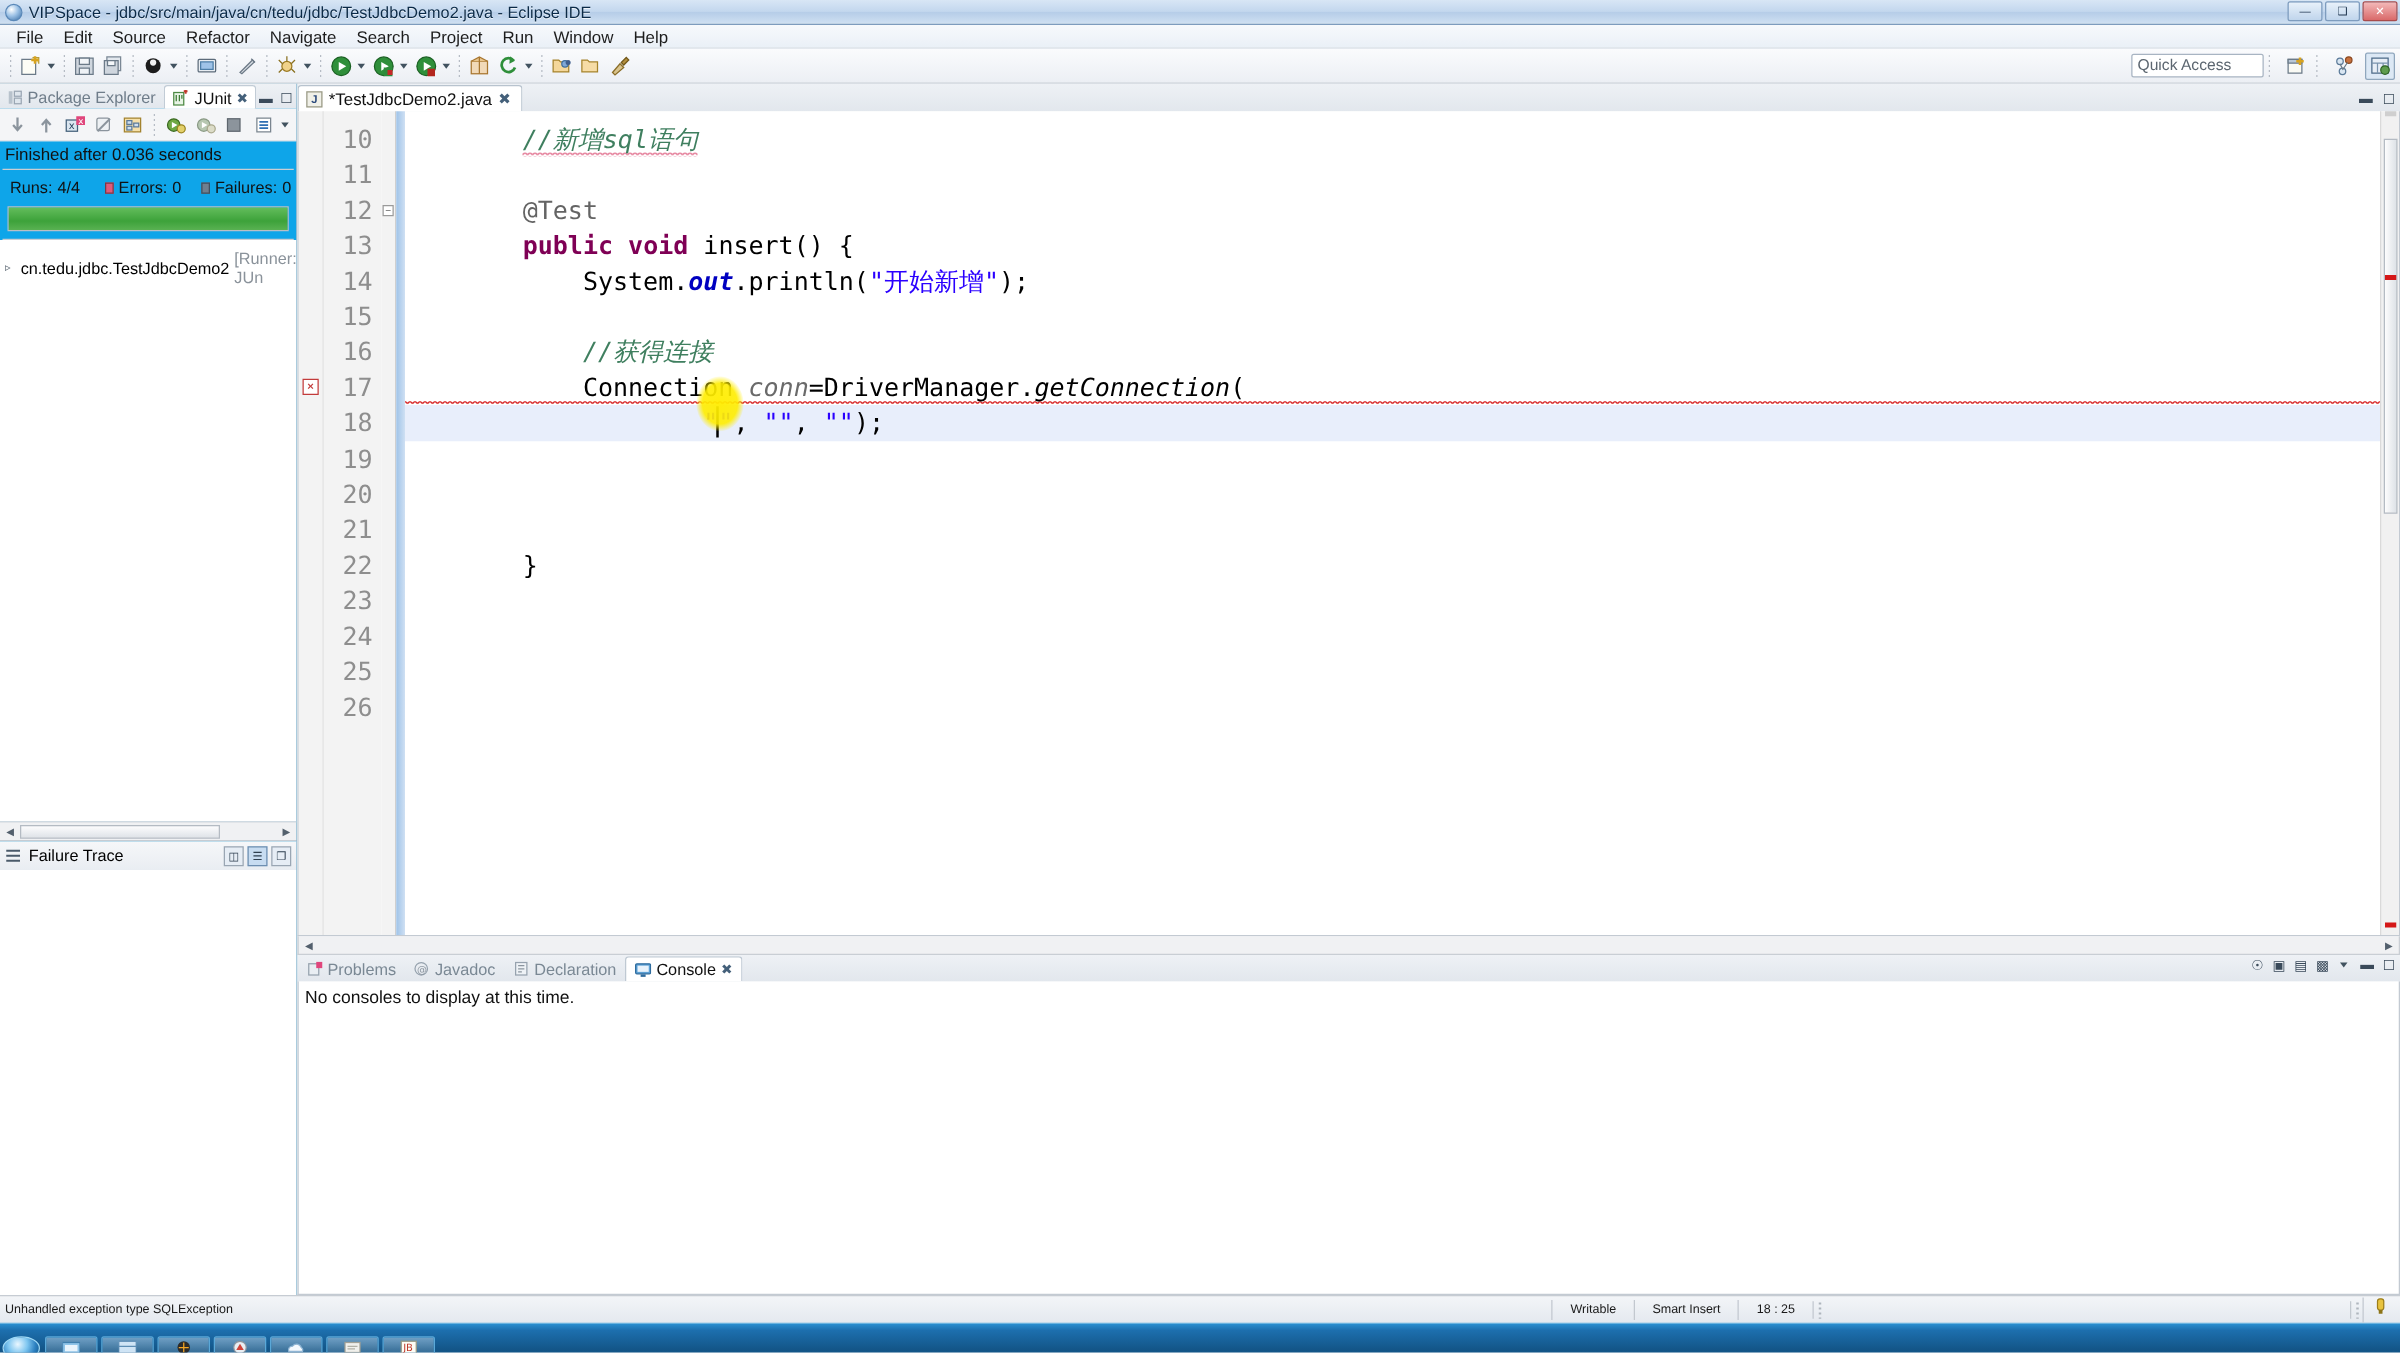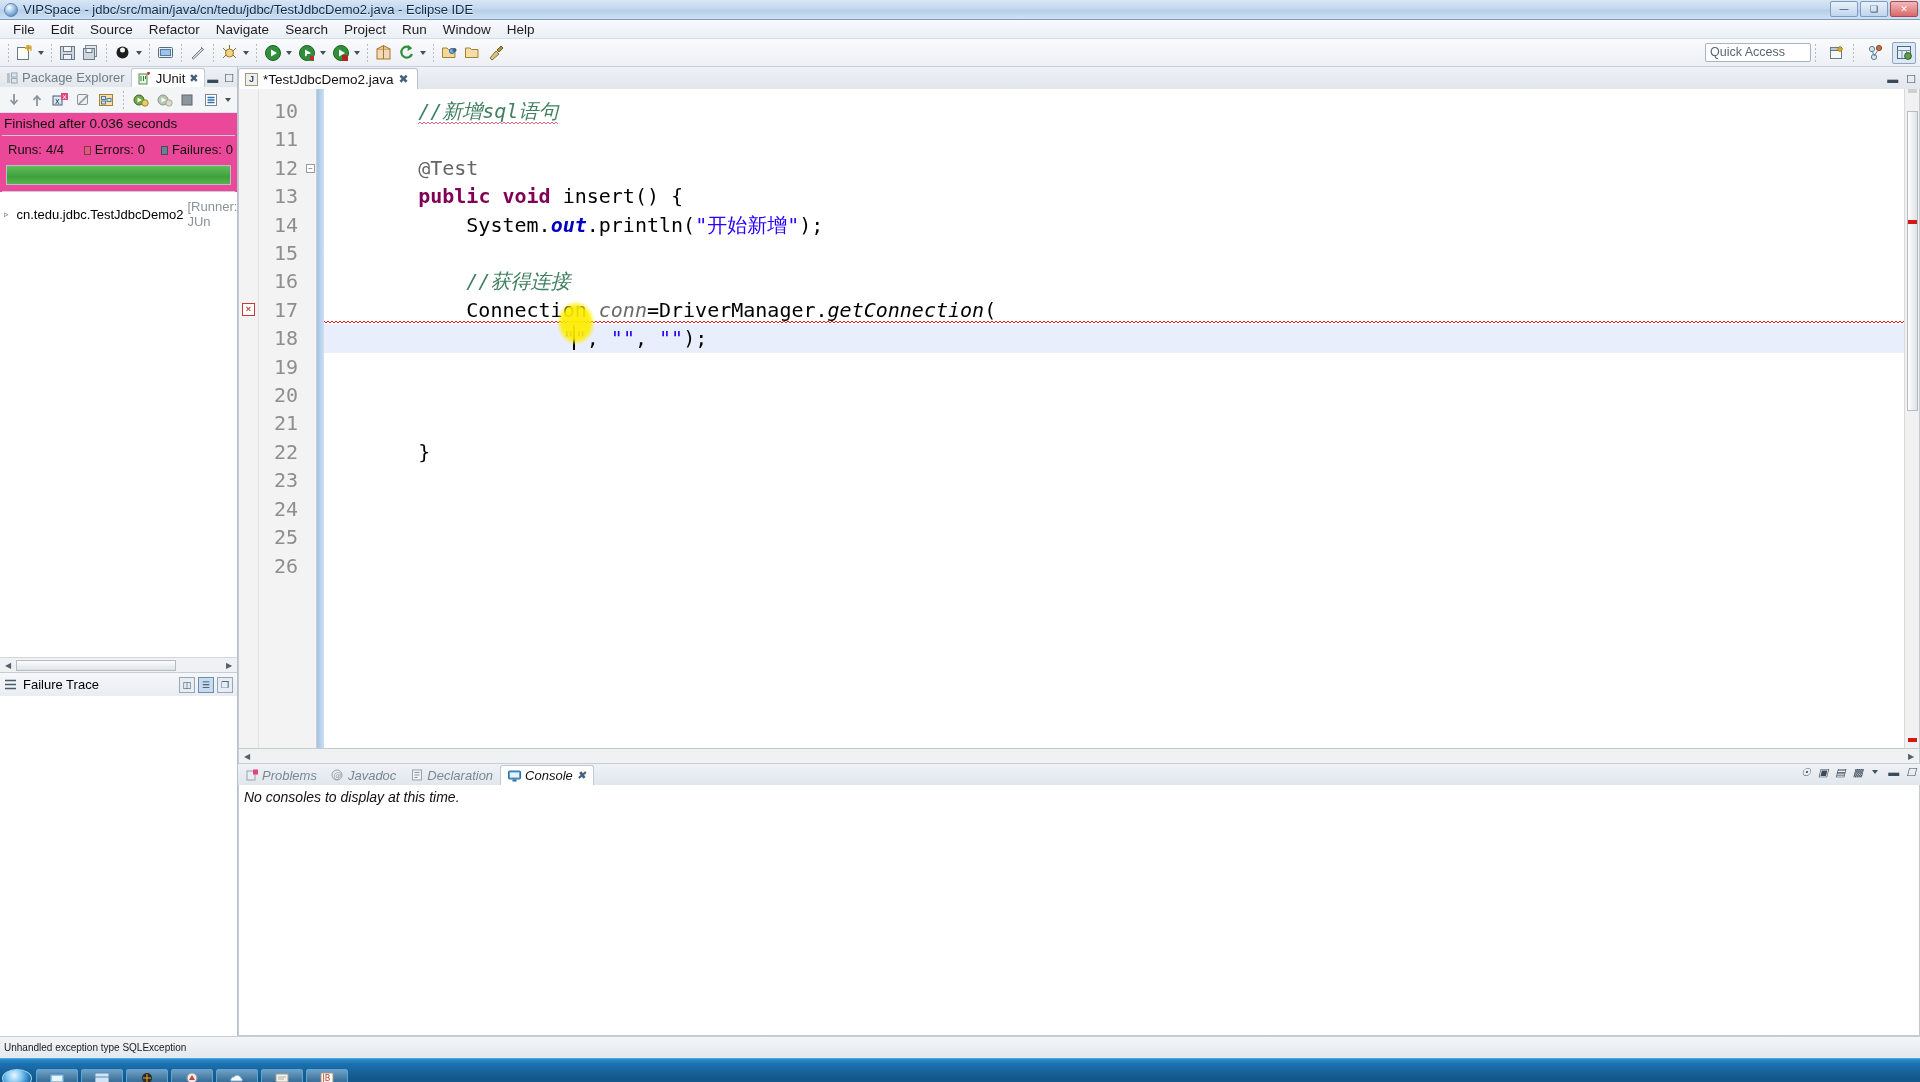--- a/index.html
+++ b/index.html
@@ -69,21 +69,21 @@
   #qa-wrap .persp{
     width:24px;height:22px;margin-left:5px;display:flex;align-items:center;justify-content:center;
   }
   #qa-wrap .persp.active{ border:1px solid #8fa6bd; background:#dce8f5; border-radius:2px;}
 
   
   #workbench{ display:flex; height:calc(1082px - 20px - 19px - 28px - 24px - 22px); }
 
   
   #left{ width:238px; flex:none; display:flex; flex-direction:column;
-         background:#ec4899; border-right:1px solid #b9c1ca; }
+         background:#0ea5e9; border-right:1px solid #b9c1ca; }
   .viewtabs{
     height:20px; display:flex; align-items:flex-end; position:relative;
     background:linear-gradient(to bottom,#eef1f5,#e2e7ed);
   }
   .vtab{
     height:19px; display:flex; align-items:center; gap:4px; padding:0 6px;
     font-size:13px; color:#6f7d8a; white-space:nowrap;
   }
   .vtab.active{
     background:#fff; color:#111; border:1px solid #c2ccd6; border-bottom:none;
@@ -216,21 +216,21 @@
   #editor-vscroll .thumb{ position:absolute; left:2px; top:22px; width:11px; height:300px;
     background:linear-gradient(to right,#fdfdfd,#dde2e7); border:1px solid #b4bbc3;}
   #editor-vscroll .ov{ position:absolute; left:3px; width:9px; height:4px;}
   #editor-hscroll{
     height:15px; background:#f0f1f3; border:1px solid #c9ced4; border-top:none;
     display:flex; align-items:center; position:relative;
   }
   #editor-hscroll .ar{ font-size:8px; color:#53606d; width:16px; text-align:center;}
 
   
-  #console-region{ height:272px; flex:none; display:flex; flex-direction:column;font-style:italic; }
+  #console-region{ height:272px; flex:none; display:flex; flex-direction:column; }
   #ctabs{
     height:21px; display:flex; align-items:flex-end; position:relative;
     background:linear-gradient(to bottom,#eef1f5,#e2e7ed);
   }
   #ctabs .ctab{
     height:20px; display:flex; align-items:center; gap:4px; padding:0 7px;
     font-size:13px; color:#7a8894; white-space:nowrap;
   }
   #ctabs .ctab.active{ background:#fff; color:#111; border:1px solid #bfc9d3;
                        border-bottom:none; border-radius:3px 3px 0 0;}
@@ -725,20 +725,33 @@
       </div>
       <div id="console-body">
         <span>No consoles to display at this time.</span>
       </div>
     </div>
   </div>
 </div>
 
 <div id="statusbar">
   <div class="sleft">Unhandled exception type SQLException</div>
+  <div class="sright">
+    <div class="scell">Writable</div>
+    <div class="scell">Smart Insert</div>
+    <div class="scell">18 : 25</div>
+    <div class="sdots"></div>
+    <div class="sdots" style="margin-left:420px"></div>
+    <div class="scell" style="padding:0 8px">
+      <svg width="11" height="14">
+          <rect x="3" y="1" width="5" height="9" rx="2" fill="#e8c33f" stroke="#9c7e1a"></rect>
+      <rect x="4" y="10" width="3" height="3" fill="#8c7418"></rect>
+        </svg>
+    </div>
+  </div>
 </div>
 
 <div id="taskbar">
   <div class="orb"></div>
   <div class="tbtn">
       <svg width="14" height="12">
         <rect x="0" y="2" width="14" height="9" fill="#8fc4e8" stroke="#3f7fae"></rect>
         <rect x="2" y="4" width="10" height="5" fill="#e9f4fc"></rect>
       </svg>
     </div>

